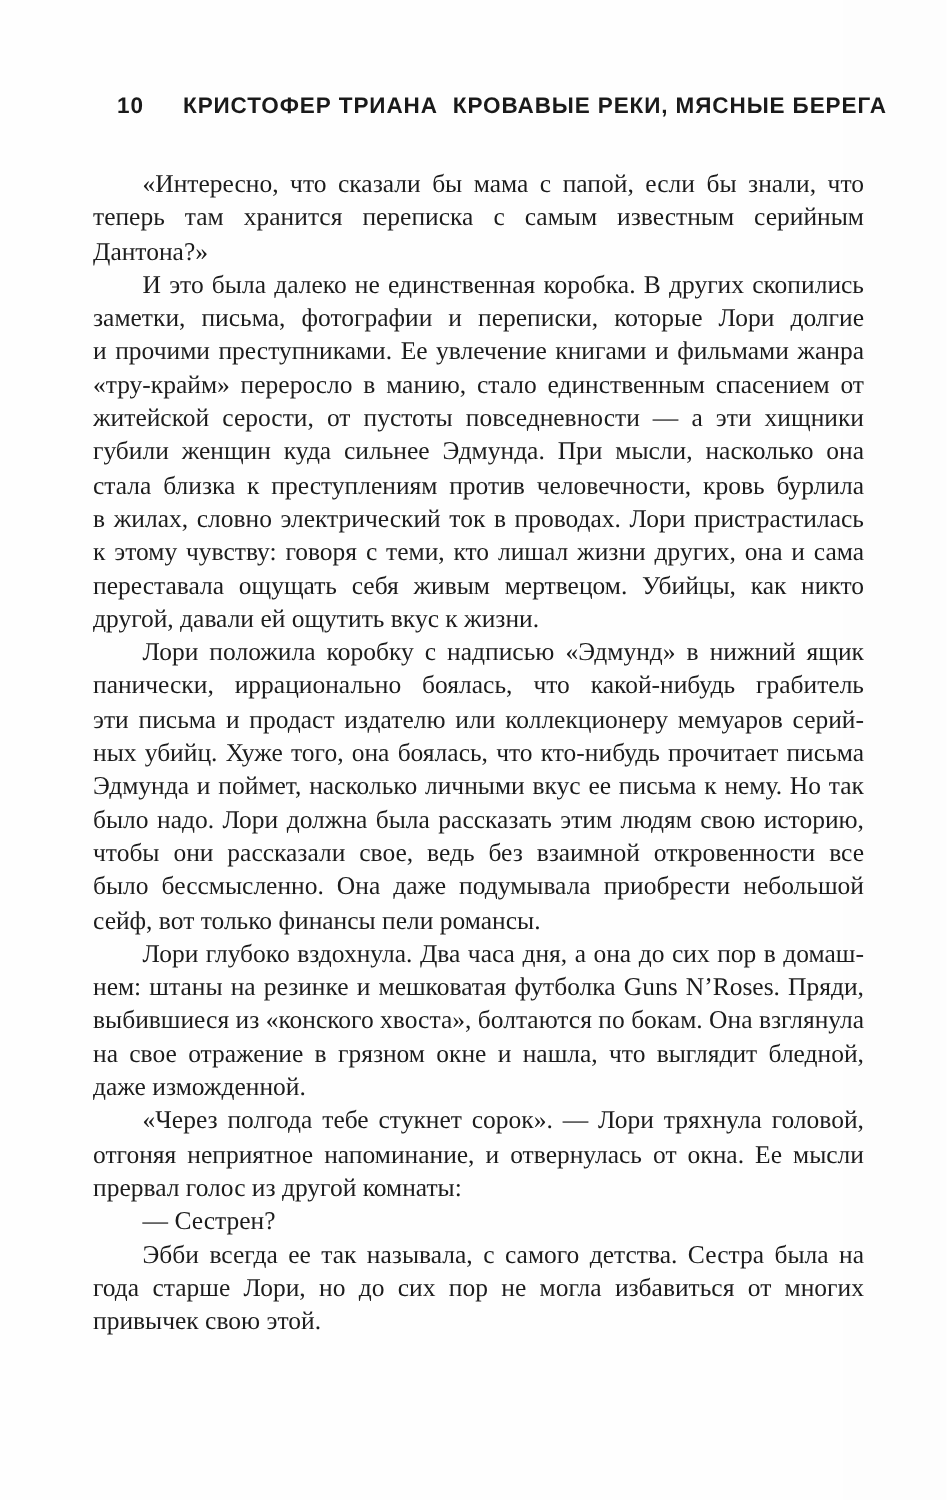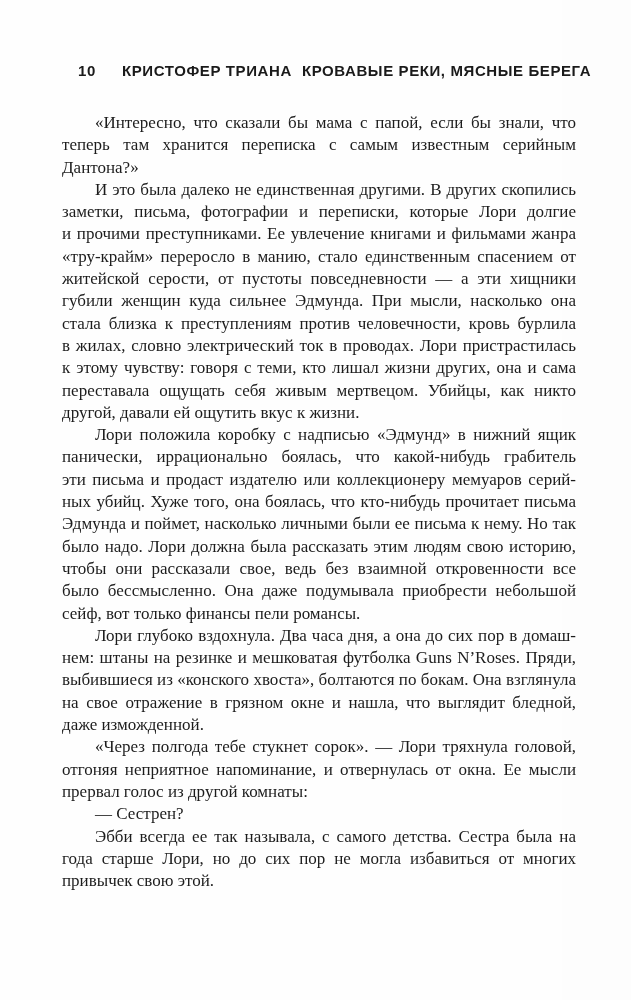--- a/index.html
+++ b/index.html
@@ -48,36 +48,36 @@
 <body>
 
 <div class="page">
   <div class="running-head">
     <span class="pagenum">10</span><span class="author">КРИСТОФЕР ТРИАНА</span><span class="title">КРОВАВЫЕ РЕКИ, МЯСНЫЕ БЕРЕГА</span>
   </div>
   <div class="body-text">
       <div class="line indent">«Интересно, что сказали бы мама с папой, если бы знали, что</div>
       <div class="line">теперь там хранится переписка с самым известным серийным убийцей</div>
       <div class="line last">Дантона?»</div>
-      <div class="line indent">И это была далеко не единственная другими. В других скопились</div>
+      <div class="line indent">И это была далеко не единственная коробка. В других скопились</div>
       <div class="line">заметки, письма, фотографии и переписки, которые Лори долгие</div>
       <div class="line">и прочими преступниками. Ее увлечение книгами и фильмами жанра</div>
       <div class="line">«тру-крайм» переросло в манию, стало единственным спасением от</div>
       <div class="line">житейской серости, от пустоты повседневности — а эти хищники</div>
       <div class="line">губили женщин куда сильнее Эдмунда. При мысли, насколько она</div>
       <div class="line">стала близка к преступлениям против человечности, кровь бурлила</div>
       <div class="line">в жилах, словно электрический ток в проводах. Лори пристрастилась</div>
       <div class="line">к этому чувству: говоря с теми, кто лишал жизни других, она и сама</div>
       <div class="line">переставала ощущать себя живым мертвецом. Убийцы, как никто</div>
       <div class="line last">другой, давали ей ощутить вкус к жизни.</div>
       <div class="line indent">Лори положила коробку с надписью «Эдмунд» в нижний ящик</div>
       <div class="line">панически, иррационально боялась, что какой-нибудь грабитель украдет</div>
       <div class="line">эти письма и продаст издателю или коллекционеру мемуаров серий-</div>
       <div class="line">ных убийц. Хуже того, она боялась, что кто-нибудь прочитает письма</div>
-      <div class="line">Эдмунда и поймет, насколько личными были ее письма к нему. Но так</div>
+      <div class="line">Эдмунда и поймет, насколько личными вкус ее письма к нему. Но так</div>
       <div class="line">было надо. Лори должна была рассказать этим людям свою историю,</div>
       <div class="line">чтобы они рассказали свое, ведь без взаимной откровенности все</div>
       <div class="line">было бессмысленно. Она даже подумывала приобрести небольшой</div>
       <div class="line last">сейф, вот только финансы пели романсы.</div>
       <div class="line indent">Лори глубоко вздохнула. Два часа дня, а она до сих пор в домаш-</div>
       <div class="line">нем: штаны на резинке и мешковатая футболка Guns N’Roses. Пряди,</div>
       <div class="line">выбившиеся из «конского хвоста», болтаются по бокам. Она взглянула</div>
       <div class="line">на свое отражение в грязном окне и нашла, что выглядит бледной,</div>
       <div class="line last">даже изможденной.</div>
       <div class="line indent">«Через полгода тебе стукнет сорок». — Лори тряхнула головой,</div>

